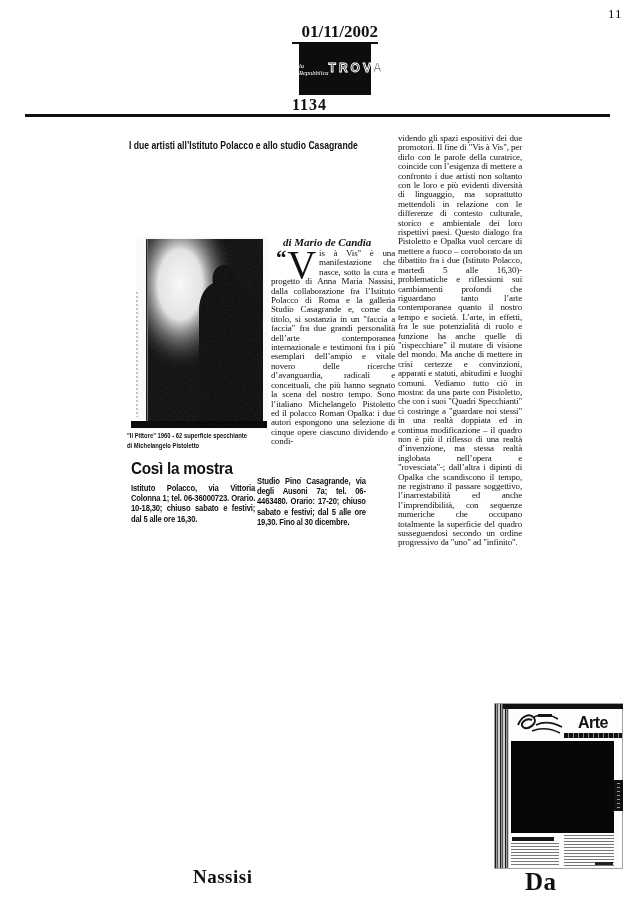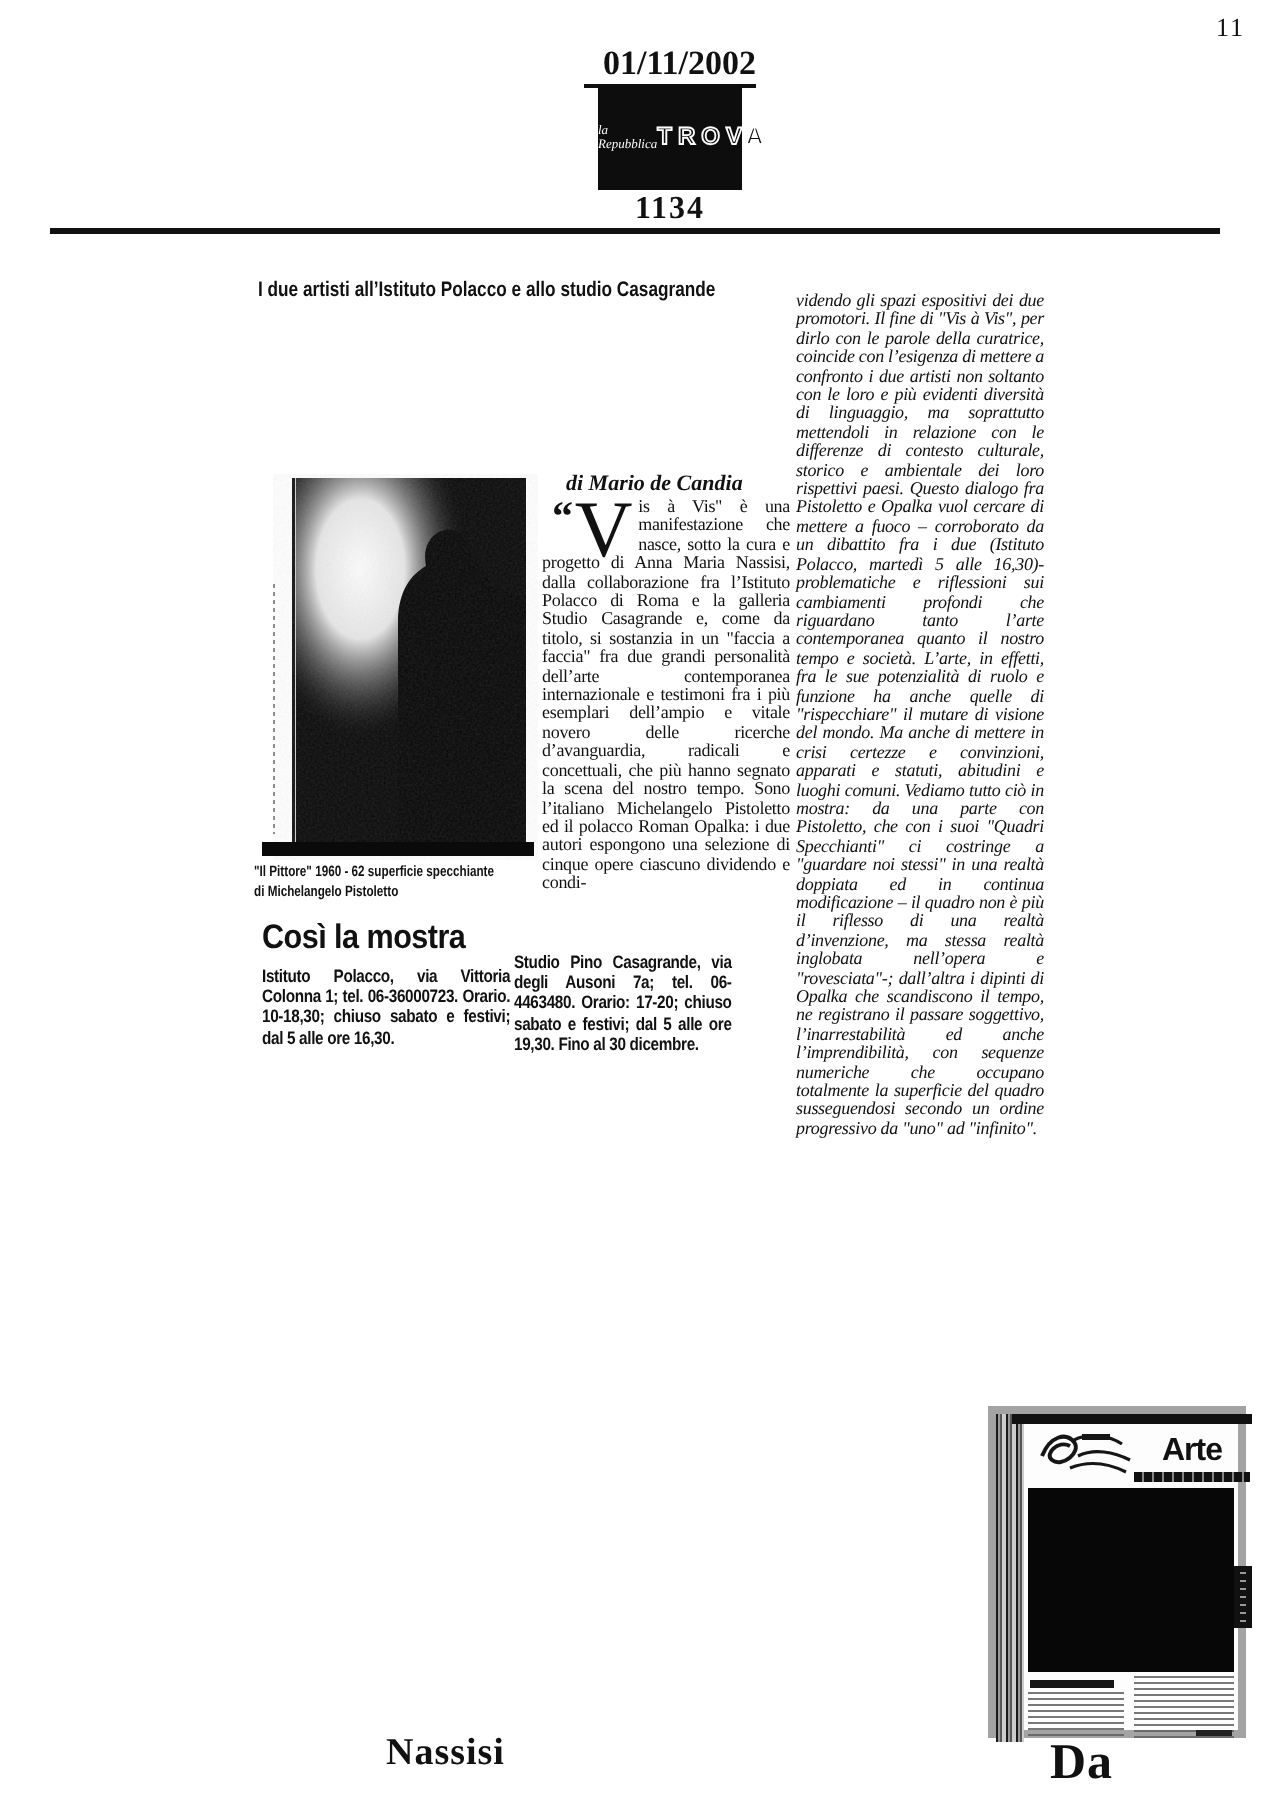--- a/index.html
+++ b/index.html
@@ -14,36 +14,36 @@
   .date{top:22px;left:292px;width:86px;text-align:right;font-weight:bold;font-size:17px;
         border-bottom:2px solid #111;padding-bottom:0px;}
   .logo{top:42px;left:299px;width:72px;height:53px;background:#0d0d0d;color:#fff;
         display:flex;flex-direction:row;align-items:center;justify-content:space-between;
         padding:2px 0;box-sizing:border-box;}
   .logo-brand{font-style:italic;font-size:6.5px;line-height:7px;}
   .logo-trova{font-size:12px;font-weight:bold;letter-spacing:3px;line-height:11px;
               color:#0d0d0d;-webkit-text-stroke:0.9px #fff;}
   .logo-roma{font-size:24px;font-weight:bold;line-height:20px;letter-spacing:0px;text-align:center;}
   .logo-tagline{font-size:6.5px;font-weight:bold;line-height:8px;letter-spacing:0.5px;}
-  .issue-number{top:96px;left:292px;width:86px;text-align:center;font-weight:bold;
+  .issue-number{top:96px;left:292px;width:86px;text-align:left;font-weight:bold;
                 font-size:16px;letter-spacing:1px;}
   .rule{top:114px;left:25px;width:585px;height:3px;background:#111;}
 
   
   .kicker{top:139px;left:129px;font-weight:bold;font-size:10.5px;white-space:nowrap;
           transform:scaleX(0.82);transform-origin:0 0;letter-spacing:0px;}
   .headline{top:153px;left:127px;}
   .headline-line{font-weight:bold;font-size:35px;line-height:34px;white-space:nowrap;
                  transform:scaleX(0.75);transform-origin:0 50%;letter-spacing:-0.5px;}
   .byline{top:236px;left:283px;font-weight:bold;font-style:italic;font-size:11px;}
 
   .body-col{font-size:9px;line-height:9.4px;text-align:justify;letter-spacing:-0.15px;
             margin:0;}
   .col1{top:249px;left:271px;width:124px;}
-  .col2{top:146px;left:398px;width:124px;font-style:italic;}
+  .col2{top:134px;left:398px;width:124px;}
   .dropcap{float:left;height:28px;margin:0 3px 0 5px;display:flex;align-items:flex-start;}
   .dc-q{font-size:21px;line-height:18px;font-weight:bold;margin-right:1px;}
   .dc-v{font-size:40px;line-height:31px;}
 
   .photo{top:237px;left:129px;width:140px;height:193px;}
   .caption{top:431px;left:127px;font-weight:bold;font-size:7.5px;line-height:9.5px;
            white-space:nowrap;transform:scaleX(0.78);transform-origin:0 0;}
 
   
   .infobox-title{top:459px;left:131px;font-weight:bold;font-size:17px;white-space:nowrap;
@@ -52,21 +52,21 @@
          transform:scaleX(0.85);transform-origin:0 0;letter-spacing:-0.2px;}
   .venue1{top:483px;left:131px;width:146px;}
   .venue2{top:476px;left:257px;width:128px;}
 
   
   .footer-section{top:866px;left:193px;font-weight:bold;font-size:19px;letter-spacing:0.5px;}
   .footer-source{top:868px;left:525px;font-weight:bold;font-size:25px;letter-spacing:0.5px;}
 
   
   .thumb{top:703px;left:494px;width:129px;height:166px;background:#fdfdfd;
-         border:4px solid #a3a3a3;box-sizing:border-box;}
+         border:1px solid #a3a3a3;box-sizing:border-box;}
   .thumb-topbar{top:0;left:8px;width:120px;height:5px;background:#111;}
   .thumb-spine{top:0;left:0;width:14px;height:164px;
     background:repeating-linear-gradient(90deg,#1a1a1a 0 1px,#999 1px 2px,#555 2px 3px,#ccc 3px 5px);}
   .thumb-art{top:7px;left:19px;width:52px;height:26px;}
   .thumb-arte{top:10px;left:83px;font-weight:bold;font-size:16px;line-height:18px;
               letter-spacing:-0.5px;color:#111;}
   .thumb-subbar{top:29px;left:69px;width:58px;height:5px;background:#111;
     background:repeating-linear-gradient(90deg,#111 0 4px,#888 4px 5px);}
   .thumb-photo{top:37px;left:16px;width:103px;height:92px;background:#070707;}
   .thumb-tab{top:76px;left:119px;width:9px;height:31px;background:#111;

